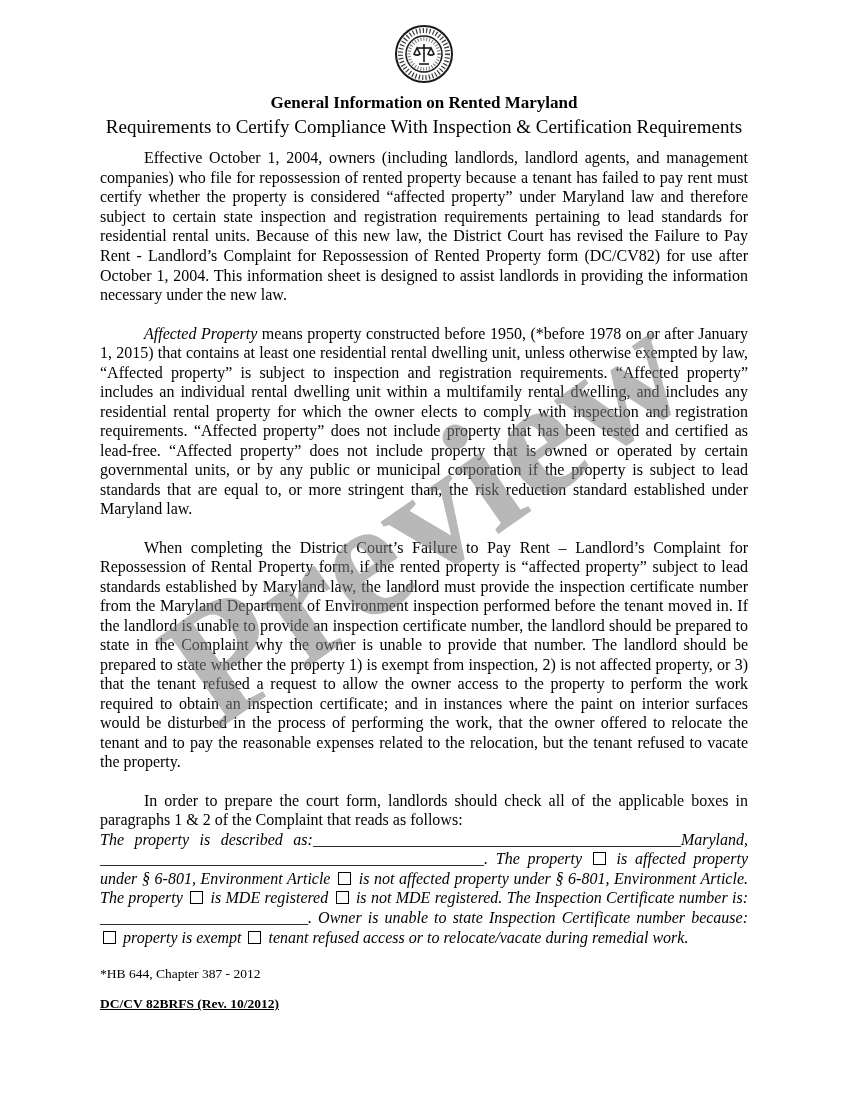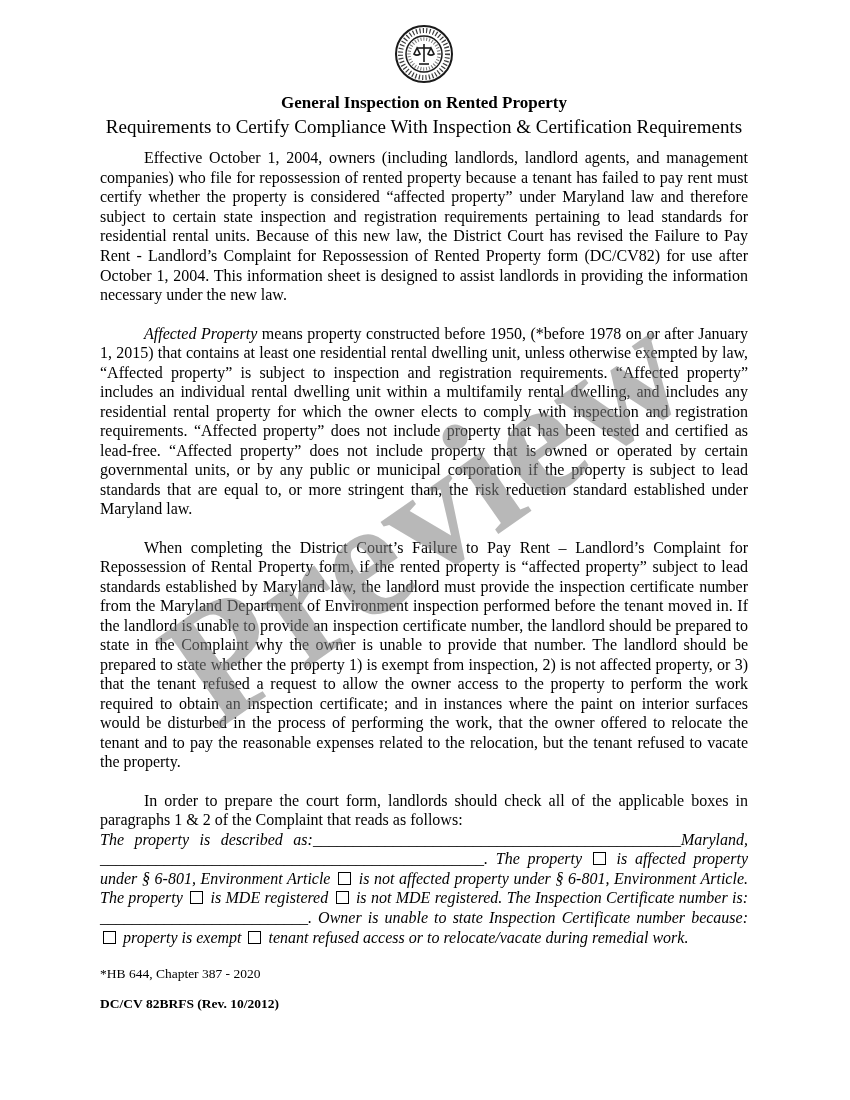--- a/index.html
+++ b/index.html
@@ -46,20 +46,21 @@
   .footnote {
     font-size: 13.5px;
     margin-top: 4px;
     text-align: left;
   }
   .form-number {
     font-size: 13.5px;
     font-weight: bold;
     margin-top: 14px;
     text-align: left;
+    text-decoration: underline;
   }
   .watermark {
     position: absolute;
     left: 50%;
     top: 516px;
     transform: translate(-50%, -50%) rotate(-35deg);
     font-family: "Liberation Serif", "DejaVu Serif", serif;
     font-size: 168px;
     font-weight: bold;
     color: rgba(125, 125, 125, 0.55);
@@ -86,35 +87,35 @@
         <circle cx="30" cy="30" r="15" fill="none" stroke="#1a1a1a" stroke-width="3.5" stroke-dasharray="1,1.9" opacity="0.6"></circle>
         <g stroke="#1a1a1a" stroke-width="1.6" fill="none">
           <line x1="30" y1="20" x2="30" y2="38"></line>
           <line x1="23" y1="24" x2="37" y2="24"></line>
           <path d="M23 24 l-3 6 a4.2 3.2 0 0 0 6 0 z"></path>
           <path d="M37 24 l-3 6 a4.2 3.2 0 0 0 6 0 z"></path>
           <line x1="25" y1="40" x2="35" y2="40"></line>
         </g>
       </svg>
     </div>
-    <h1 class="doc-title">General Inspection on Rented Property</h1>
+    <h1 class="doc-title">General Information on Rented Maryland</h1>
     <div class="doc-subtitle">Requirements to Certify Compliance With Inspection &amp; Certification Requirements</div>
   </header>
 
   <main>
     <p class="indent">Effective October 1, 2004, owners (including landlords, landlord agents, and management companies) who file for repossession of rented property because a tenant has failed to pay rent must certify whether the property is considered “affected property” under Maryland law and therefore subject to certain state inspection and registration requirements pertaining to lead standards for residential rental units. Because of this new law, the District Court has revised the Failure to Pay Rent - Landlord’s Complaint for Repossession of Rented Property form (DC/CV82) for use after October 1, 2004. This information sheet is designed to assist landlords in providing the information necessary under the new law.</p>
 
     <p class="indent"><span class="term-italic">Affected Property</span><span> means property constructed before 1950, (*before 1978 on or after January 1, 2015) that contains at least one residential rental dwelling unit, unless otherwise exempted by law, “Affected property” is subject to inspection and registration requirements. “Affected property” includes an individual rental dwelling unit within a multifamily rental dwelling, and includes any residential rental property for which the owner elects to comply with inspection and registration requirements. “Affected property” does not include property that has been tested and certified as lead-free. “Affected property” does not include property that is owned or operated by certain governmental units, or by any public or municipal corporation if the property is subject to lead standards that are equal to, or more stringent than, the risk reduction standard established under Maryland law.</span></p>
 
     <p class="indent">When completing the District Court’s Failure to Pay Rent – Landlord’s Complaint for Repossession of Rental Property form, if the rented property is “affected property” subject to lead standards established by Maryland law, the landlord must provide the inspection certificate number from the Maryland Department of Environment inspection performed before the tenant moved in. If the landlord is unable to provide an inspection certificate number, the landlord should be prepared to state in the Complaint why the owner is unable to provide that number. The landlord should be prepared to state whether the property 1) is exempt from inspection, 2) is not affected property, or 3) that the tenant refused a request to allow the owner access to the property to perform the work required to obtain an inspection certificate; and in instances where the paint on interior surfaces would be disturbed in the process of performing the work, that the owner offered to relocate the tenant and to pay the reasonable expenses related to the relocation, but the tenant refused to vacate the property.</p>
 
     <p class="indent nogap">In order to prepare the court form, landlords should check all of the applicable boxes in paragraphs 1 &amp; 2 of the Complaint that reads as follows:</p>
 
     <p class="form-text">The property is described as:______________________________________________Maryland, ________________________________________________. The property <span class="cb"></span> is affected property under § 6-801, Environment Article <span class="cb"></span> is not affected property under § 6-801, Environment Article. The property <span class="cb"></span> is MDE registered <span class="cb"></span> is not MDE registered. The Inspection Certificate number is: __________________________. Owner is unable to state Inspection Certificate number because: <span class="cb"></span> property is exempt <span class="cb"></span> tenant refused access or to relocate/vacate during remedial work.</p>
 
   </main>
 
   <footer>
-    <div class="footnote">*HB 644, Chapter 387 - 2020</div>
+    <div class="footnote">*HB 644, Chapter 387 - 2012</div>
     <div class="form-number">DC/CV 82BRFS (Rev. 10/2012)</div>
   </footer>
 
 </div>
 
 </body></html>

